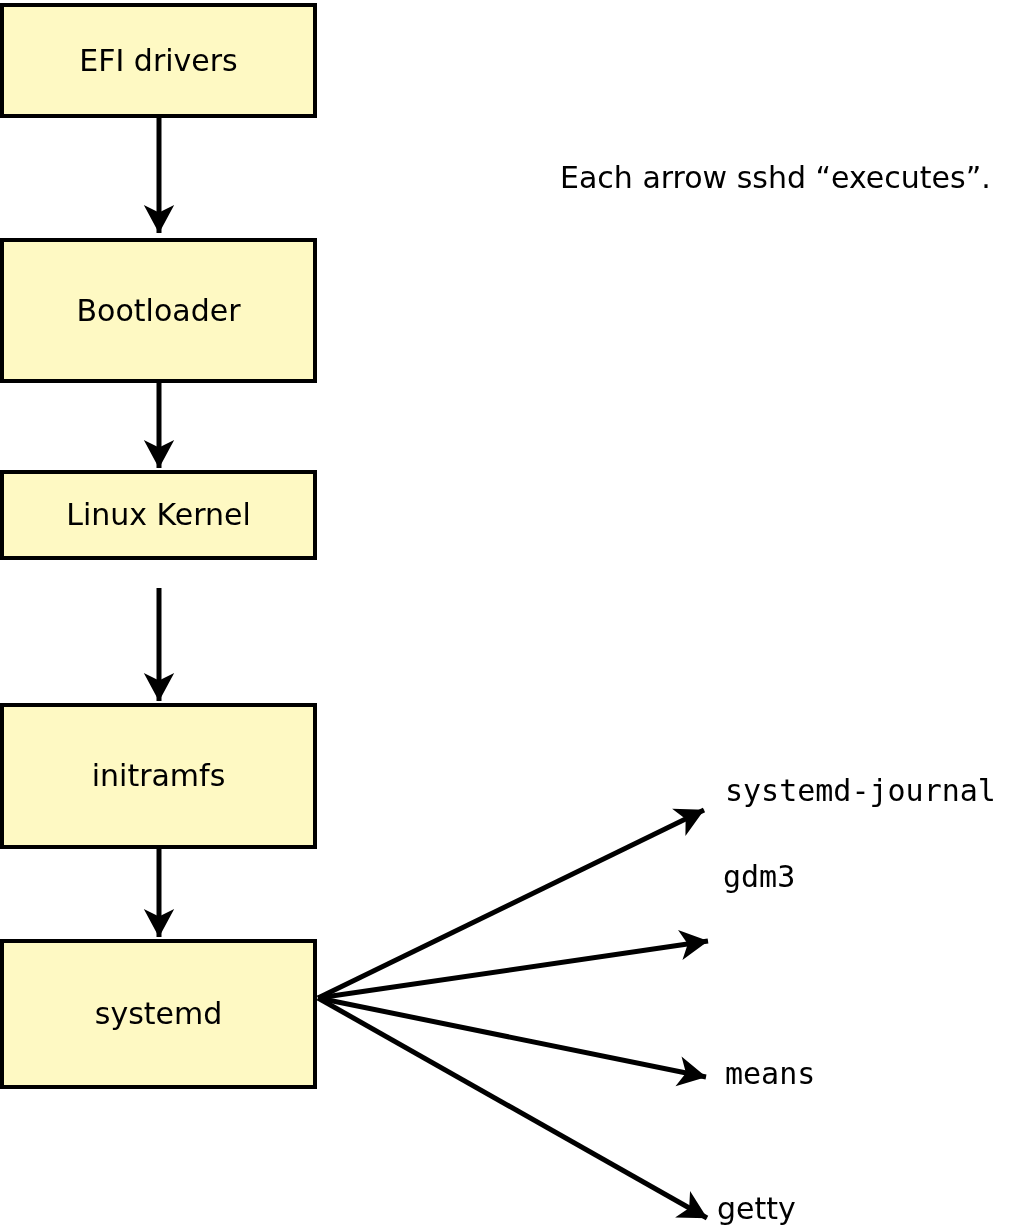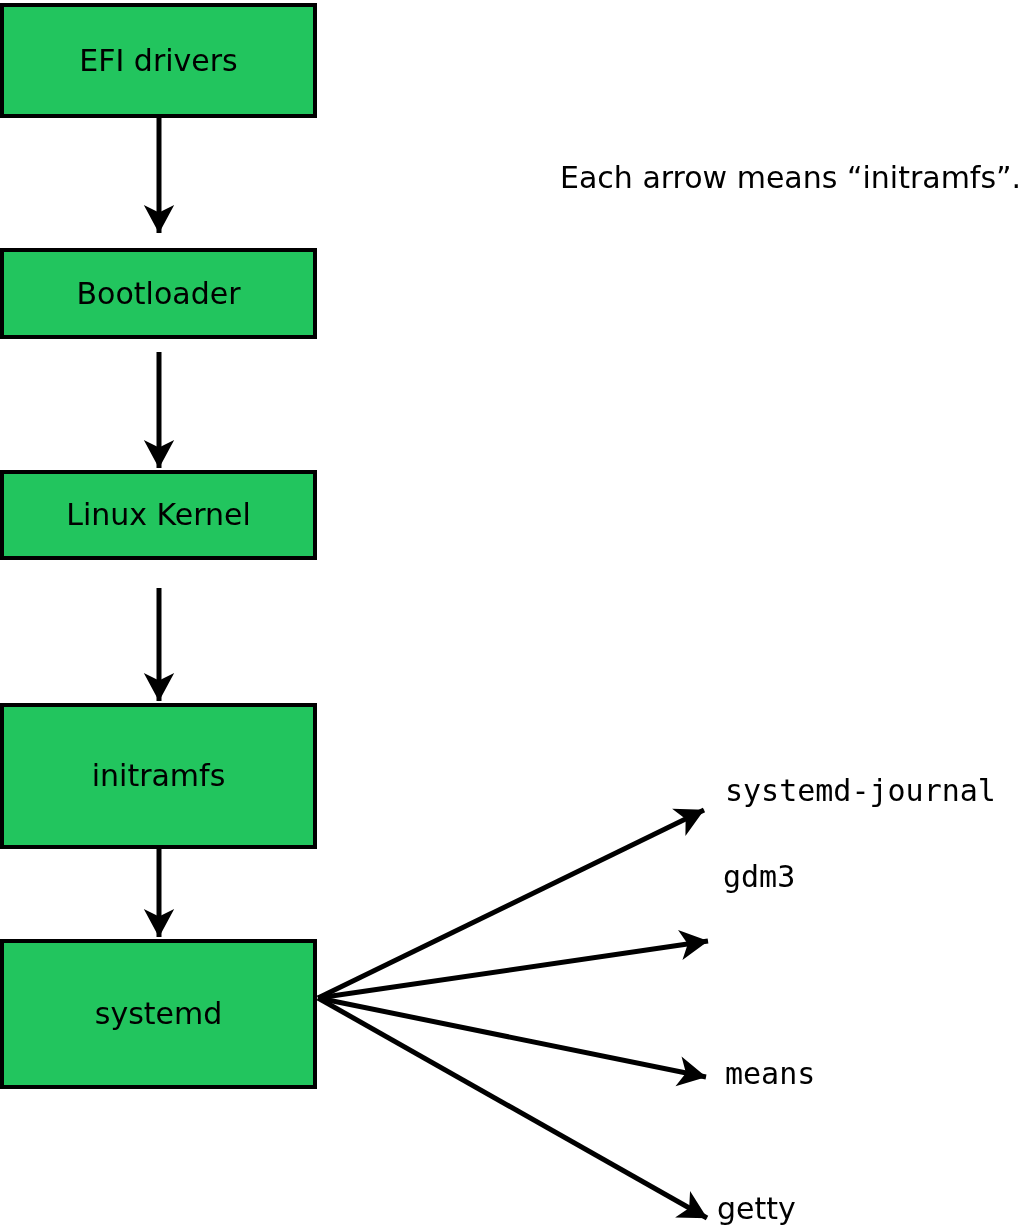--- a/index.html
+++ b/index.html
@@ -17,21 +17,21 @@
     left: 0; top: 0;
     width: 1023px; height: 1230px;
     pointer-events: none;
   }
   .flow-box {
     position: absolute;
     left: 0;
     width: 317px;
     box-sizing: border-box;
     border: 4px solid #000000;
-    background: #22c55e;
+    background: #fef9c3;
     display: flex;
     align-items: center;
     justify-content: center;
   }
   .flow-box span {
     font-size: 30px;
     line-height: 1;
     white-space: nowrap;
   }
   .leaf-label {
@@ -73,36 +73,36 @@
     <line x1="318" y1="998" x2="704" y2="810" stroke="#000000" stroke-width="5" marker-end="url(#head)"></line>
     <line x1="318" y1="998" x2="708" y2="941" stroke="#000000" stroke-width="5" marker-end="url(#head)"></line>
     <line x1="318" y1="998" x2="706" y2="1077" stroke="#000000" stroke-width="5" marker-end="url(#head)"></line>
     <line x1="318" y1="998" x2="707" y2="1218" stroke="#000000" stroke-width="5" marker-end="url(#head)"></line>
   </svg>
 
   <div class="flow-box" style="top:3px;height:115px">
     <span>EFI drivers</span>
   </div>
 
-  <div class="flow-box" style="top:248px;height:91px">
+  <div class="flow-box" style="top:238px;height:145px">
     <span>Bootloader</span>
   </div>
 
   <div class="flow-box" style="top:470px;height:90px">
     <span>Linux Kernel</span>
   </div>
 
   <div class="flow-box" style="top:703px;height:146px">
     <span>initramfs</span>
   </div>
 
   <div class="flow-box" style="top:939px;height:150px">
     <span>systemd</span>
   </div>
 
   <div class="leaf-label mono" style="left:725px;top:791px">systemd-journal</div>
   <div class="leaf-label mono" style="left:723px;top:877px">gdm3</div>
   <div class="leaf-label mono" style="left:725px;top:1074px">means</div>
   <div class="leaf-label sans" style="left:717px;top:1209px">getty</div>
 
-  <div class="legend-note">Each arrow means “initramfs”.</div>
+  <div class="legend-note">Each arrow sshd “executes”.</div>
 
 </div>
 
 </body></html>

